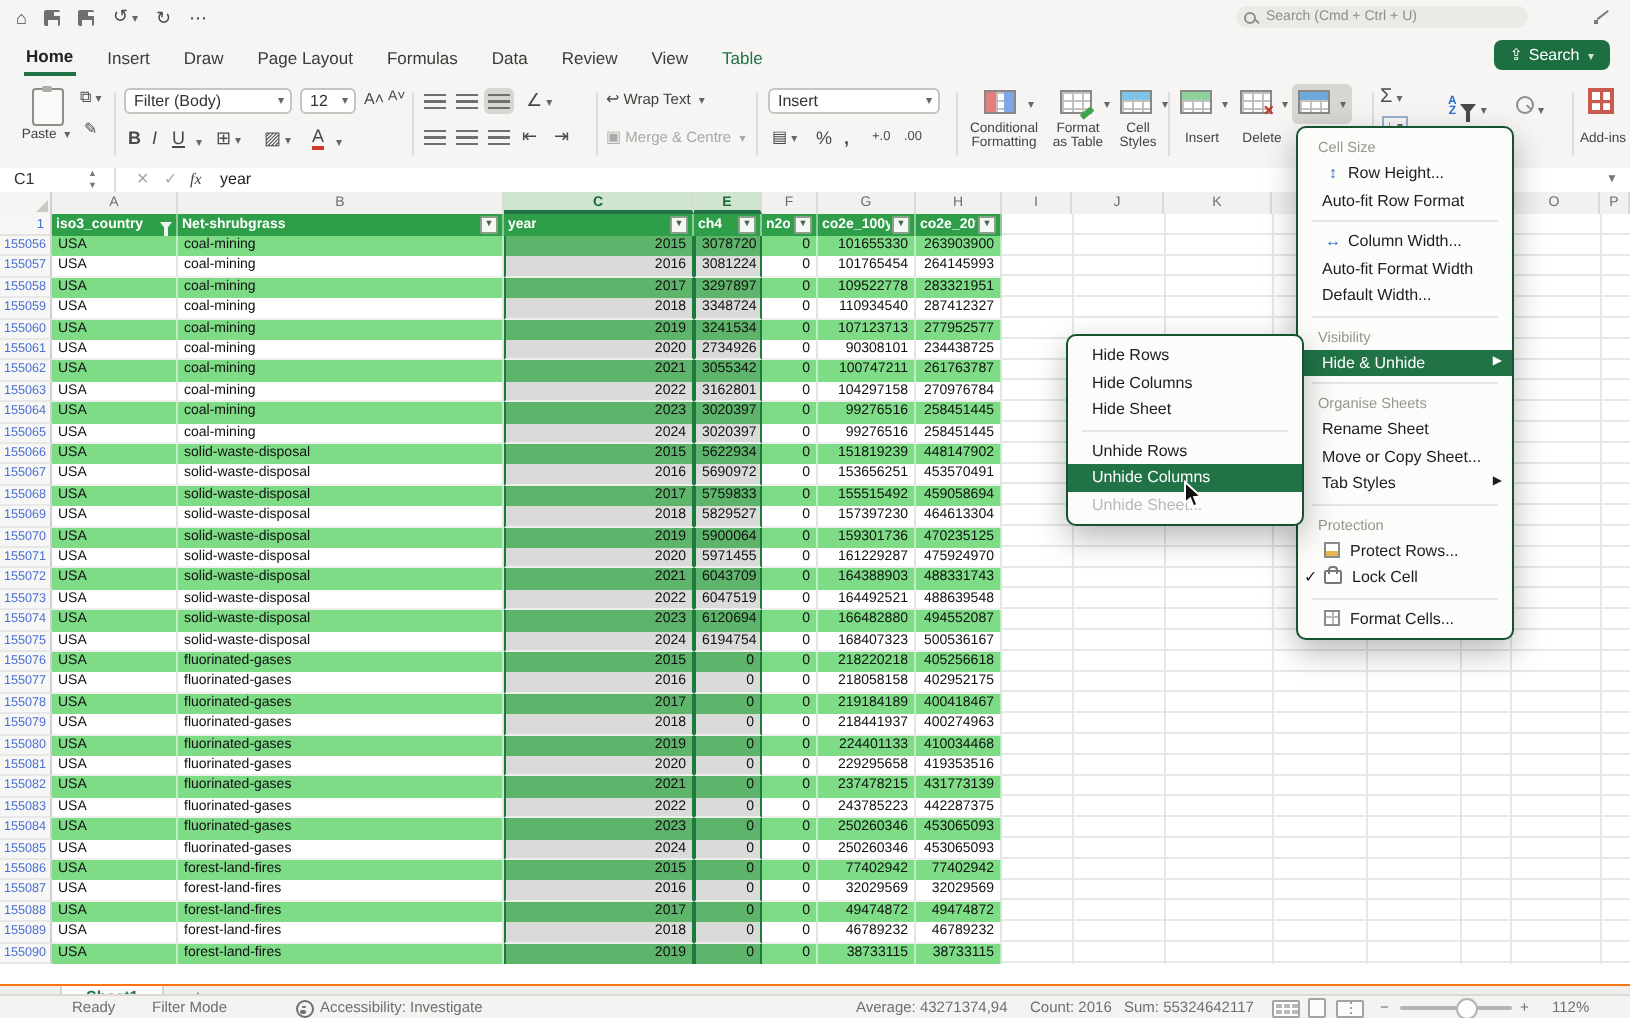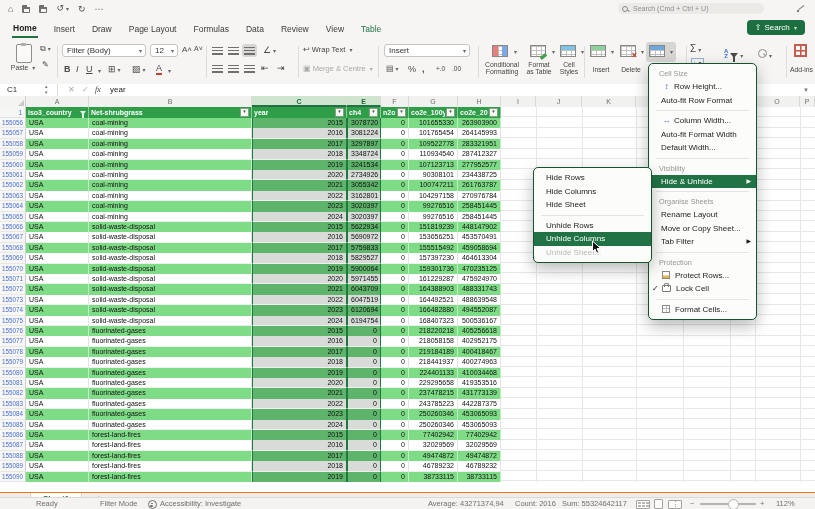--- a/index.html
+++ b/index.html
@@ -700,23 +700,23 @@
       <div class="mi"><span>Auto-fit Row Format</span></div>
       <div class="msep"></div>
       <div class="mi"><span class="mic column-width-icon">↔</span><span>Column Width...</span></div>
       <div class="mi"><span>Auto-fit Format Width</span></div>
       <div class="mi"><span>Default Width...</span></div>
       <div class="msep"></div>
       <div class="mh">Visibility</div>
       <div class="mi selgreen"><span>Hide &amp; Unhide</span><span class="arrow">▶</span></div>
       <div class="msep"></div>
       <div class="mh">Organise Sheets</div>
-      <div class="mi"><span>Rename Layout</span></div>
+      <div class="mi"><span>Rename Sheet</span></div>
       <div class="mi"><span>Move or Copy Sheet...</span></div>
-      <div class="mi"><span>Tab Filter</span><span class="arrow">▶</span></div>
+      <div class="mi"><span>Tab Styles</span><span class="arrow">▶</span></div>
       <div class="msep"></div>
       <div class="mh">Protection</div>
       <div class="mi"><span class="mic protect-sheet-icon boxic"></span><span>Protect Rows...</span></div>
       <div class="mi"><span class="chk">✓</span><span class="mic lock-icon"></span><span>Lock Cell</span></div>
       <div class="msep"></div>
       <div class="mi"><span class="mic format-cells-icon boxic"></span><span>Format Cells...</span></div>
     </div>
 
   <div class="menu" id="submenu">
       <div class="mi"><span>Hide Rows</span></div>
@@ -734,21 +734,21 @@
 
   <div class="sheetbar">
     <span class="navarr" style="left:7px">◀</span>
     <span class="navarr" style="left:17px">▶</span>
     <span class="stab">Sheet1</span>
     <span class="addsheet">+</span>
   </div>
 
   <div class="statusbar">
     <span class="sitem" style="left:36px">Ready</span>
-    <span class="sitem" style="left:100px">Filter Mode</span>
+    <span class="sitem" style="left:76px">Filter Mode</span>
     <span class="acc-ic"></span>
     <span class="sitem" style="left:160px">Accessibility: Investigate</span>
     <span class="sitem" style="left:428px">Average: 43271374,94</span>
     <span class="sitem" style="left:515px">Count: 2016</span>
     <span class="sitem" style="left:562px">Sum: 55324642117</span>
     <span class="view-ic active" style="left:636px"></span>
     <span class="view-ic" style="left:654px;width:9px;height:10px;top:1px"></span>
     <span class="view-ic pb" style="left:668px"></span>
     <span class="sitem" style="left:690px">−</span>
     <span class="zoomtrack" style="left:700px">

